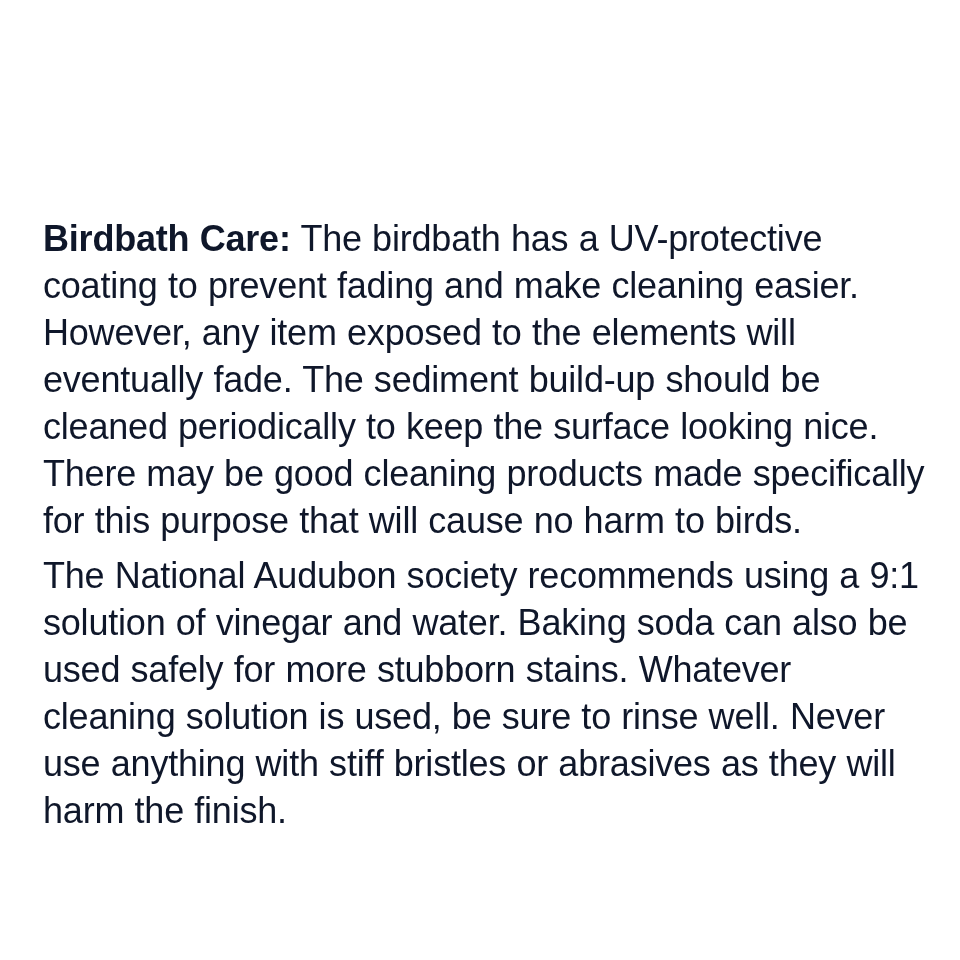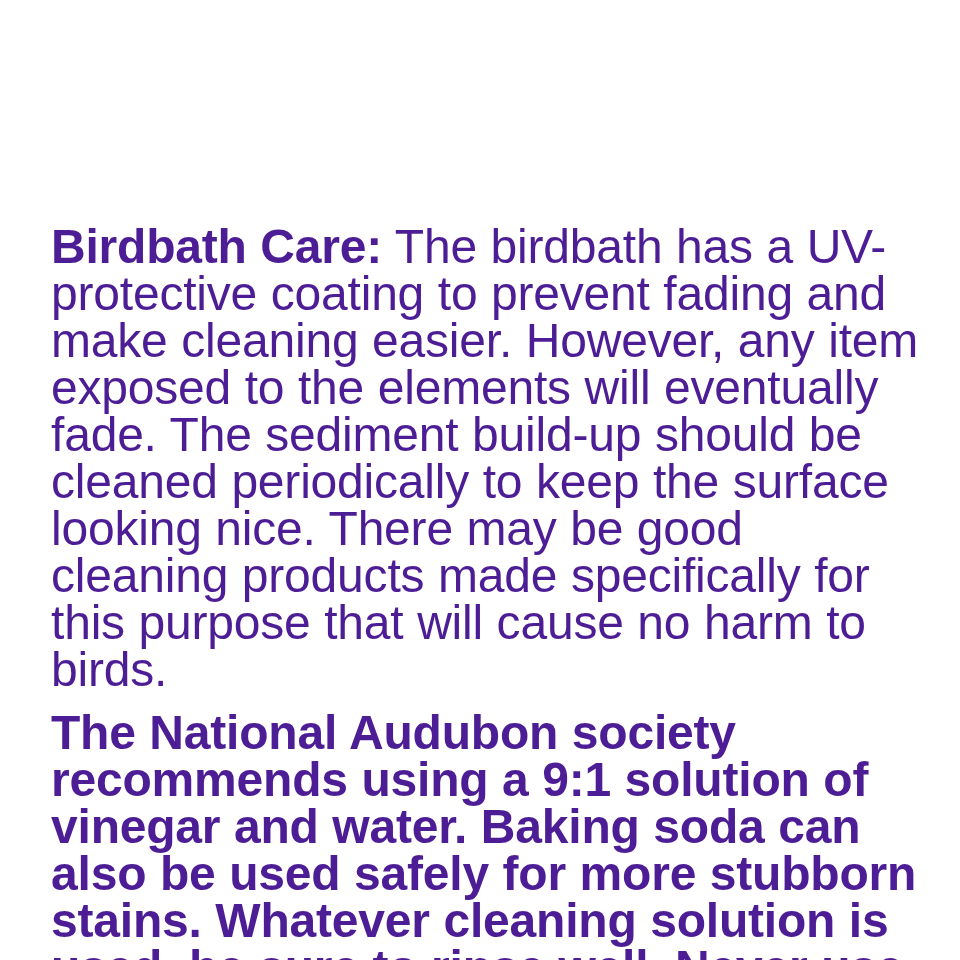--- a/index.html
+++ b/index.html
@@ -20,32 +20,31 @@
     background: #ffffff;
     box-sizing: border-box;
   }
   .doc-body {
     position: absolute;
     left: 35px;
     top: 207px;
     width: 905px;
   }
   .para {
-    margin: 16px;
-    color: #4c1d95;
-    font-size: 48px;
+    margin: 8px;
+    color: #0f172a;
+    font-size: 36px;
     line-height: 47px;
     letter-spacing: -0.2px;
     word-spacing: 0.5px;
     text-align: left;
     -webkit-font-smoothing: antialiased;
   }
   .para + .para {
     margin-top: 0;
-    font-weight: bold;
   }
   .lead-in {
     font-weight: bold;
   }
 </style>
 </head>
 <body>
 
 <div class="page">
   <div class="doc-body">

